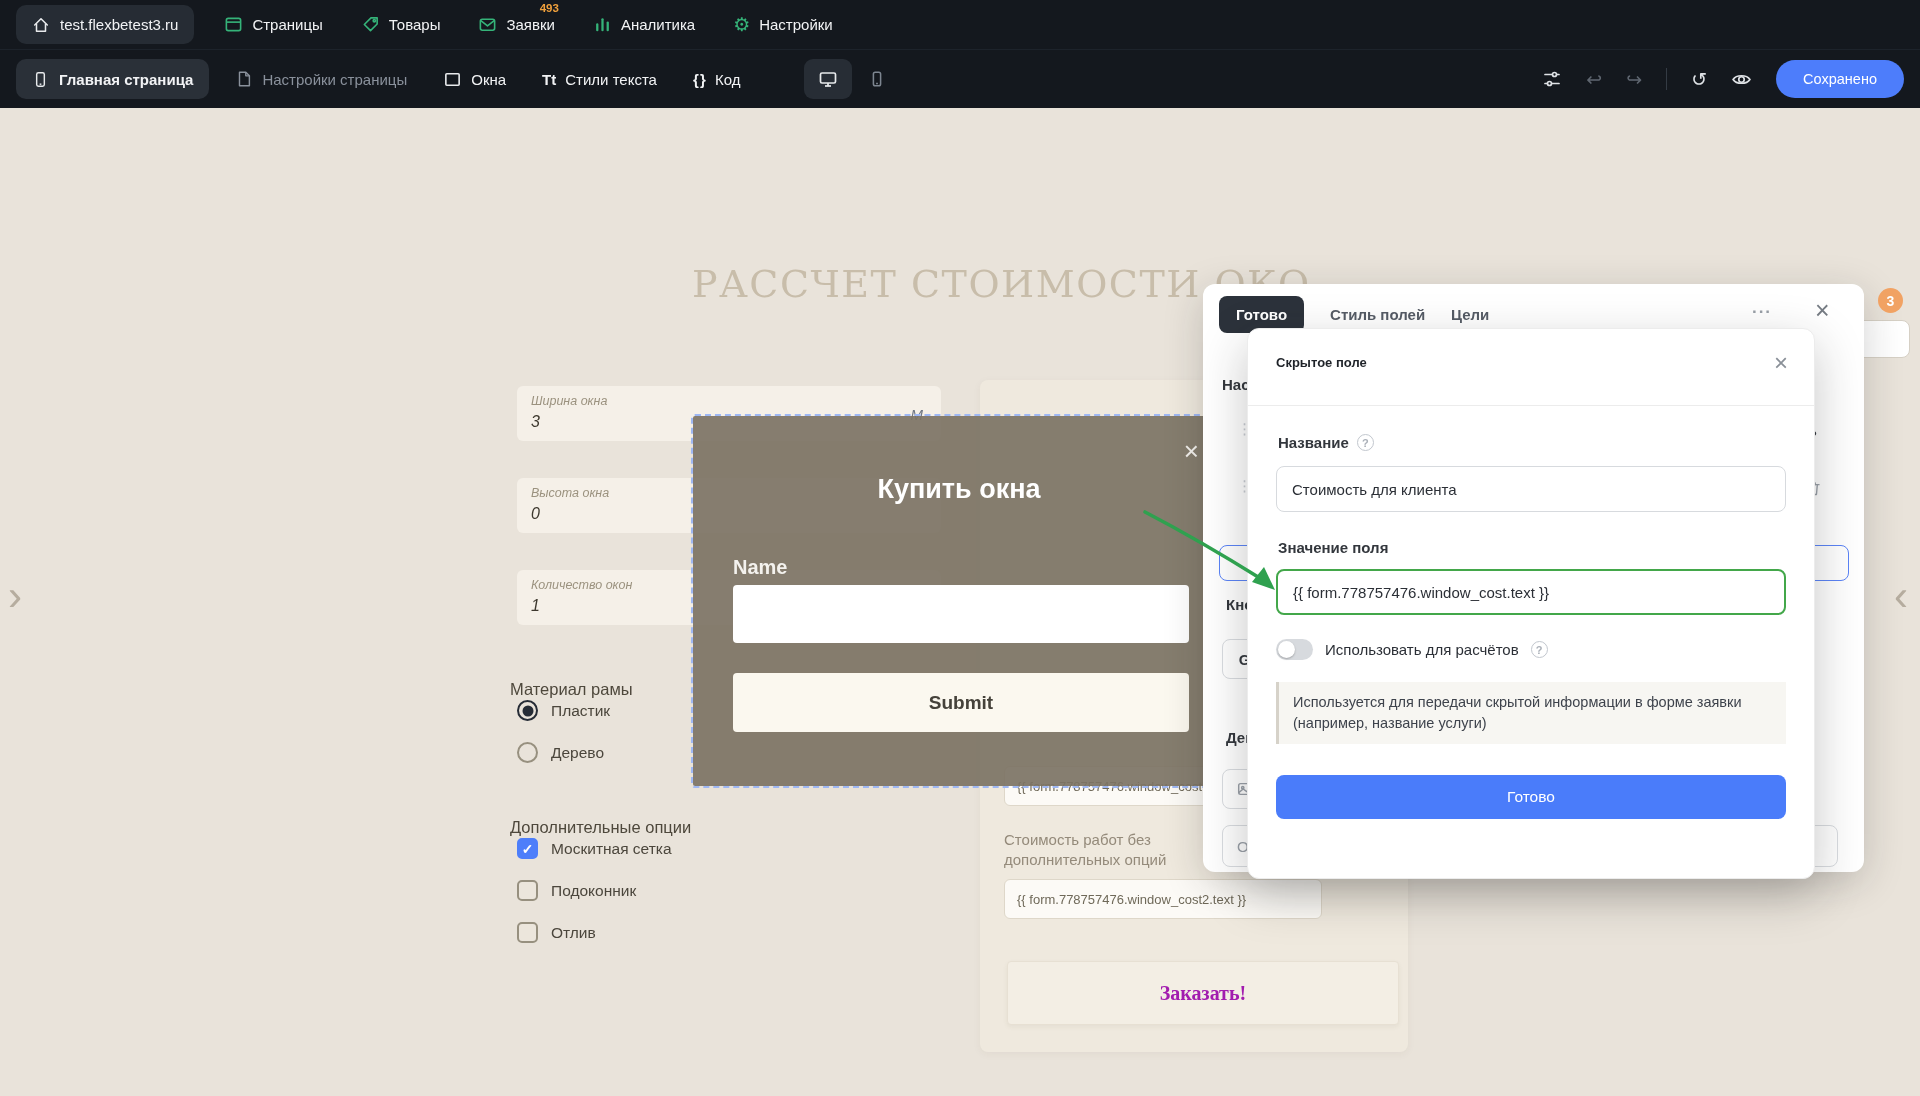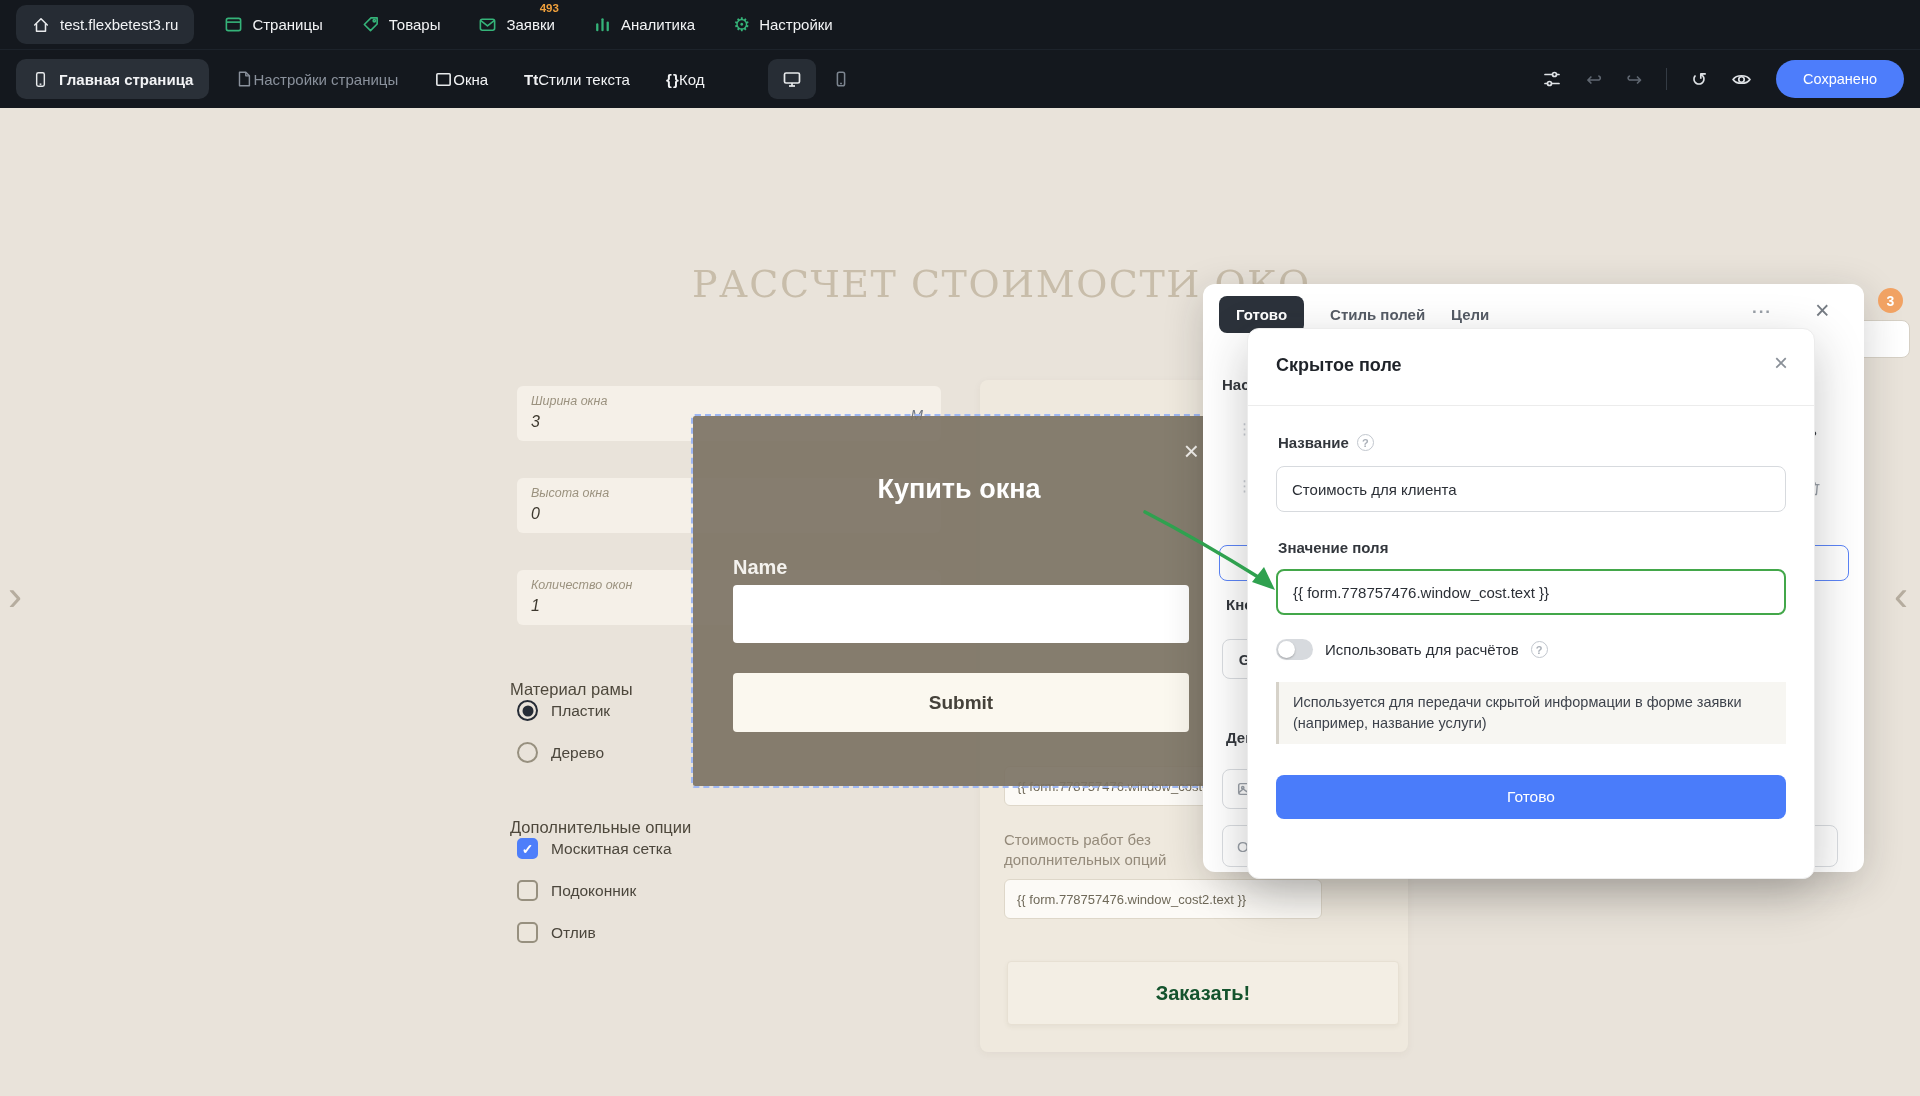--- a/index.html
+++ b/index.html
@@ -20,21 +20,21 @@
   .nic{display:flex;align-items:center;color:#35b379;}
   .gear{font-size:19px;line-height:1;}
   .nbadge{position:absolute;top:-13px;right:-4px;color:#f0a03c;font-size:11.5px;font-weight:700;}
   .top-right{margin-left:auto;display:flex;align-items:center;gap:30px;color:#f2f3f5;font-size:15px;}
   .blocked{color:#f0a03c;font-weight:600;position:relative;cursor:pointer;}
   .blocked i{position:absolute;top:-5px;right:-8px;width:6px;height:6px;border-radius:50%;background:#f0a03c;}
   .avatar{width:36px;height:36px;border-radius:50%;border:1px solid #3a4048;cursor:pointer;
           background:radial-gradient(circle at 35% 28%, #ecd0ae, #b3886a 55%, #7e5f4b 95%);}
 
   .tb-items{display:flex;gap:36px;margin-left:26px;}
-  .tb-item{display:flex;align-items:center;font-size:15px;color:#f2f3f5;cursor:pointer;}
+  .tb-item{display:flex;align-items:center;gap:9px;font-size:15px;color:#f2f3f5;cursor:pointer;}
   .tb-item.dim{color:#8a919c;}
   .tb-glyph{font-weight:700;font-size:15px;}
   .devices{display:flex;align-items:center;gap:16px;margin-left:64px;}
   .dev-active{width:48px;height:40px;background:#272d35;border-radius:9px;display:flex;align-items:center;
               justify-content:center;color:#e8eaec;cursor:pointer;}
   .dev{color:#7d8590;display:flex;cursor:pointer;}
   .tb-right{margin-left:auto;display:flex;align-items:center;gap:24px;}
   .ticon{color:#dfe2e6;font-size:19px;line-height:1;cursor:pointer;display:flex;align-items:center;}
   .ticon.dim2{color:#5f6670;}
   .vdiv{width:1px;height:22px;background:#343b44;}
@@ -56,22 +56,22 @@
                     width:11px;height:11px;border-radius:50%;background:#262c36;}
   .cbox{width:21px;height:21px;border-radius:5px;border:2px solid #97907f;box-sizing:border-box;background:#ece6dc;}
   .cbox.on{background:#4d7efa;border-color:#4d7efa;color:#fff;display:flex;align-items:center;
            justify-content:center;font-size:14px;font-weight:700;}
 
   .card{background:#efe9de;border-radius:8px;box-shadow:0 2px 8px rgba(70,60,40,.05);z-index:1;}
   .mini-field{background:#fcfaf6;border:1px solid #ded7c9;border-radius:6px;box-sizing:border-box;
               display:flex;align-items:center;padding:0 12px;font-size:13px;color:#6f6959;white-space:nowrap;overflow:hidden;}
   .cost-label{font-size:15px;color:#948a7a;line-height:1.35;}
   .order-btn{background:#f3eee4;border:1px solid #e7e0d3;border-radius:4px;display:flex;align-items:center;
-             justify-content:center;font-size:20px;font-weight:700;color:#14532d;cursor:pointer;
-             box-shadow:0 2px 5px rgba(70,60,40,.06);}
+             justify-content:center;font-size:20px;font-weight:700;color:#a21caf;cursor:pointer;
+             box-shadow:0 2px 5px rgba(70,60,40,.06);font-family:Liberation Serif, serif;}
 
   
   .buy-modal{background:rgba(124,115,100,.92);outline:2px dashed #9eb7f3;z-index:10;border-radius:2px;}
   .bm-close{position:absolute;right:26px;top:22px;color:#f4f2ee;font-size:26px;line-height:1;cursor:pointer;}
   .bm-title{position:absolute;left:0;right:0;top:58px;text-align:center;color:#fff;font-size:27px;font-weight:700;}
   .bm-name{position:absolute;left:40px;top:140px;color:#f4f2ee;font-size:20px;font-weight:600;}
   .bm-input{position:absolute;left:40px;top:169px;width:456px;height:58px;background:#fff;border-radius:4px;cursor:text;}
   .bm-submit{position:absolute;left:40px;top:257px;width:456px;height:59px;background:#fbf8ef;border-radius:4px;
              display:flex;align-items:center;justify-content:center;font-size:19px;font-weight:700;color:#45423a;cursor:pointer;}
 
@@ -86,21 +86,21 @@
   .drag{color:#c8ccd2;font-size:15px;letter-spacing:-2px;}
   .small-box{border:1px solid #d9dce0;border-radius:8px;box-sizing:border-box;display:flex;align-items:center;
              justify-content:center;color:#33373d;background:#fff;}
   .blue-ghost{border:1.5px solid #5b84f7;border-radius:8px;background:#fff;box-sizing:border-box;}
   .p-input{border:1px solid #d9dce0;border-radius:8px;box-sizing:border-box;display:flex;align-items:center;
            padding:0 14px;font-size:15px;color:#9aa0a8;background:#fff;cursor:text;}
   .gray-ic{color:#9aa0a8;}
 
   
   .hmodal{background:#fff;border-radius:12px;box-shadow:0 16px 48px rgba(30,30,30,.25);z-index:40;border:1px solid #ececec;}
-  .hm-title{position:absolute;left:28px;top:26px;font-size:18px;font-weight:700;color:#1f2329;}
+  .hm-title{position:absolute;left:28px;top:26px;font-size:13px;font-weight:700;color:#1f2329;}
   .hm-close{position:absolute;right:26px;top:20px;color:#8a9098;font-size:24px;cursor:pointer;}
   .hm-div{position:absolute;left:0;top:76px;width:100%;height:1px;background:#ececec;}
   .hm-label{position:absolute;font-size:15px;font-weight:600;color:#33373d;display:flex;align-items:center;gap:8px;}
   .qmark{width:17px;height:17px;border-radius:50%;border:1.5px solid #c2c7ce;color:#aab0b8;font-size:11px;
          font-weight:700;display:inline-flex;align-items:center;justify-content:center;box-sizing:border-box;cursor:pointer;}
   .hm-input{position:absolute;left:28px;width:510px;height:46px;border:1px solid #d7dade;border-radius:8px;
             box-sizing:border-box;display:flex;align-items:center;padding:0 15px;font-size:15px;color:#2b2f36;cursor:text;background:#fff;}
   .hm-input.green{border:2px solid #43a74a;}
   .toggle{width:37px;height:21px;border-radius:11px;background:#d7dade;position:relative;cursor:pointer;flex:none;}
   .toggle::after{content:"";position:absolute;left:2px;top:2px;width:17px;height:17px;border-radius:50%;

